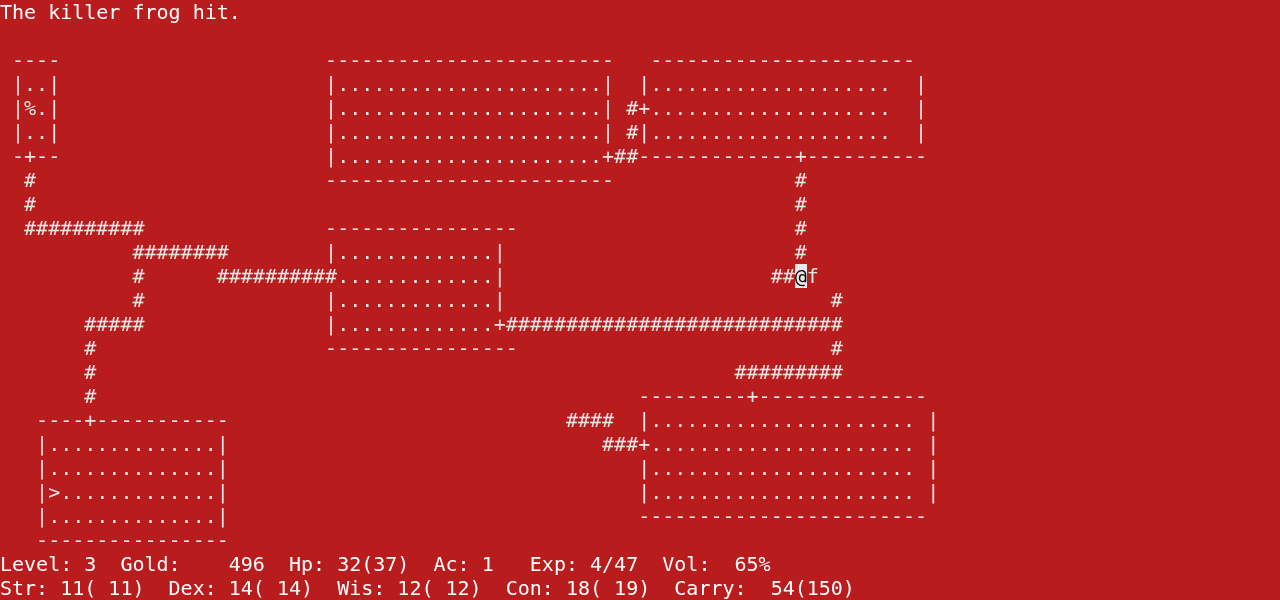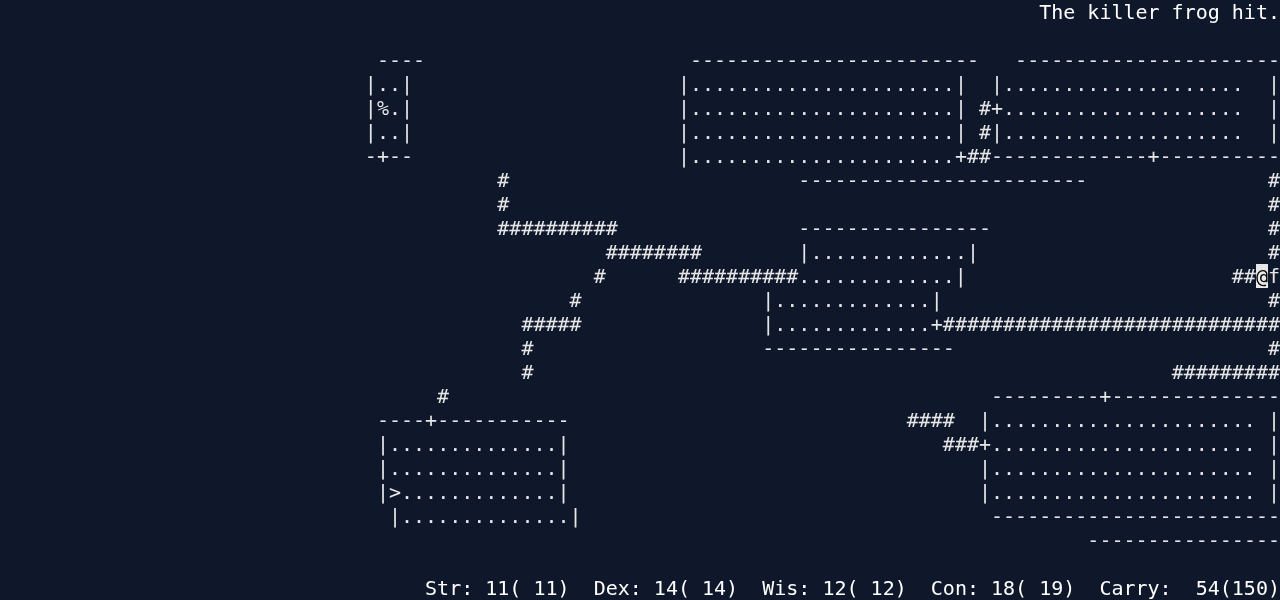--- a/index.html
+++ b/index.html
@@ -11,27 +11,26 @@
   body {
     width: 1280px;
     height: 600px;
     overflow: hidden;
     font-family: "DejaVu Sans Mono", "Liberation Mono", monospace;
   }
   #terminal {
     position: relative;
     width: 1280px;
     height: 600px;
-    background: #0f172a;
+    background: #b91c1c;
     color: #e8e8e8;
     font-family: "DejaVu Sans Mono", "Liberation Mono", monospace;
     font-size: 20px;
     line-height: 24px;
     letter-spacing: 0px;
-    text-align: right;
   }
   .trow {
     position: absolute;
     left: 0;
     width: 1280px;
     height: 24px;
     line-height: 24px;
     white-space: pre;
     font-family: "DejaVu Sans Mono", "Liberation Mono", monospace;
     font-size: 20px;
@@ -70,15 +69,16 @@
       <div class="trow map-line" style="top: 360px;">       #                                                     #########</div>
       <div class="trow map-line" style="top: 384px;">       #                                             ---------+--------------</div>
       <div class="trow map-line" style="top: 408px;">   ----+-----------                            ####  |...................... |</div>
       <div class="trow map-line" style="top: 432px;">   |..............|                               ###+...................... |</div>
       <div class="trow map-line" style="top: 456px;">   |..............|                                  |...................... |</div>
       <div class="trow map-line" style="top: 480px;">   |&gt;.............|                                  |...................... |</div>
       <div class="trow map-line" style="top: 504px;">   |..............|                                  ------------------------</div>
       <div class="trow map-line" style="top: 528px;">   ----------------</div>
     </div>
 
+  <div class="trow status-line" style="top:552px;">Level: 3  Gold:    496  Hp: 32(37)  Ac: 1   Exp: 4/47  Vol:  65%</div>
   <div class="trow status-line" style="top:576px;">Str: 11( 11)  Dex: 14( 14)  Wis: 12( 12)  Con: 18( 19)  Carry:  54(150)</div>
 
 </div>
 
 </body></html>

